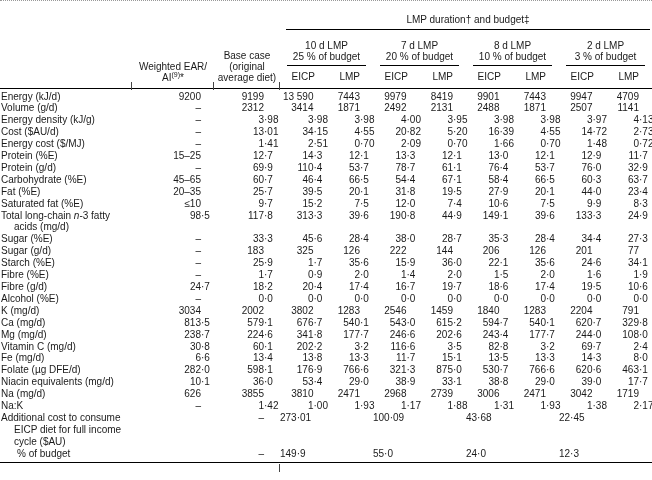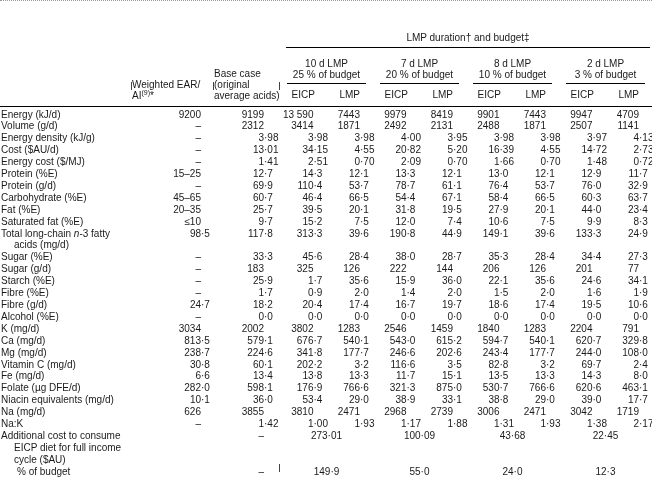--- a/index.html
+++ b/index.html
@@ -5,54 +5,54 @@
   * { box-sizing: border-box; margin: 0; padding: 0; }
   html, body { background: #ffffff; }
   .page {
     position: relative;
     width: 652px; height: 480px;
     background: #ffffff;
     color: #1a1a1a;
     font-family: "Liberation Sans", sans-serif;
     font-size: 10px;
     border-top: 1px dotted #999;
-    padding-top: 23px;
+    padding-top: 5px;
     overflow: hidden;
   }
   table { border-collapse: collapse; table-layout: fixed; width: 652px; }
   th { font-weight: normal; font-size: 10px; line-height: 11px; }
 
   
   tr.hr1 th { height: 24px; vertical-align: bottom; }
   th.lmp { padding: 0 2px 0 6px; }
   .lmp-inner { border-bottom: 1px solid #000; padding-bottom: 4px; text-align: center; }
 
   
-  th.whead, th.bhead { vertical-align: bottom; text-align: left; padding-bottom: 5px; border-bottom: 1px solid #000; }
+  th.whead, th.bhead { vertical-align: bottom; text-align: center; padding-bottom: 5px; border-bottom: 1px solid #000; }
   th.blank2 { border-bottom: 1px solid #000; }
   th.grp { height: 36px; vertical-align: bottom; padding: 0; }
   .grp-inner { border-bottom: 1px solid #000; margin: 0 7px; padding-bottom: 3px; text-align: center; }
 
   
   tr.hr3 th.sub { height: 22px; text-align: center; vertical-align: middle; border-bottom: 1px solid #000; margin-top: 20px; }
 
   sup { font-size: 7px; vertical-align: super; line-height: 0; }
 
   
   tbody td { vertical-align: top; line-height: 11.9px; font-size: 10px; padding: 0; }
   tbody tr:first-child td { padding-top: 2px; }
   tbody tr:last-child td { border-bottom: 1px solid #000; padding-bottom: 2px; }
   td.label { text-align: left; padding-left: 14px; text-indent: -13px; }
   td.label.indent { padding-left: 17px; text-indent: 0; }
   td.wcol, td.vcol { padding-right: 1px; }
   td.bcol { padding-right: 4px; }
   .num { display: flex; width: 100%; }
   .ip { flex: 1; text-align: right; white-space: pre; }
   .dp { width: 12px; text-align: left; white-space: nowrap; }
-  td.pcol { text-align: center; margin-top: 21px; }
+  td.pcol { text-align: left; margin-top: 21px; }
 
   
   .tick { position: absolute; width: 1px; height: 8px; background: #444; }
 </style>
 </head>
 <body>
 
 <div class="page">
   <table>
     <colgroup>
@@ -80,21 +80,21 @@
         <th class="whead" rowspan="2">
           <div>
             <span>Weighted EAR/</span><br>
             <span>AI</span><sup>(9)</sup><span>*</span>
           </div>
         </th>
         <th class="bhead" rowspan="2">
           <div>
             <span>Base case</span><br>
             <span>(original</span><br>
-            <span>average acids)</span>
+            <span>average diet)</span>
           </div>
         </th>
 
       <th colspan="2" class="grp">
             <div class="grp-inner">
               <div>10 d LMP</div>
               <div>25 % of budget</div>
             </div>
           </th>
           <th colspan="2" class="grp">

